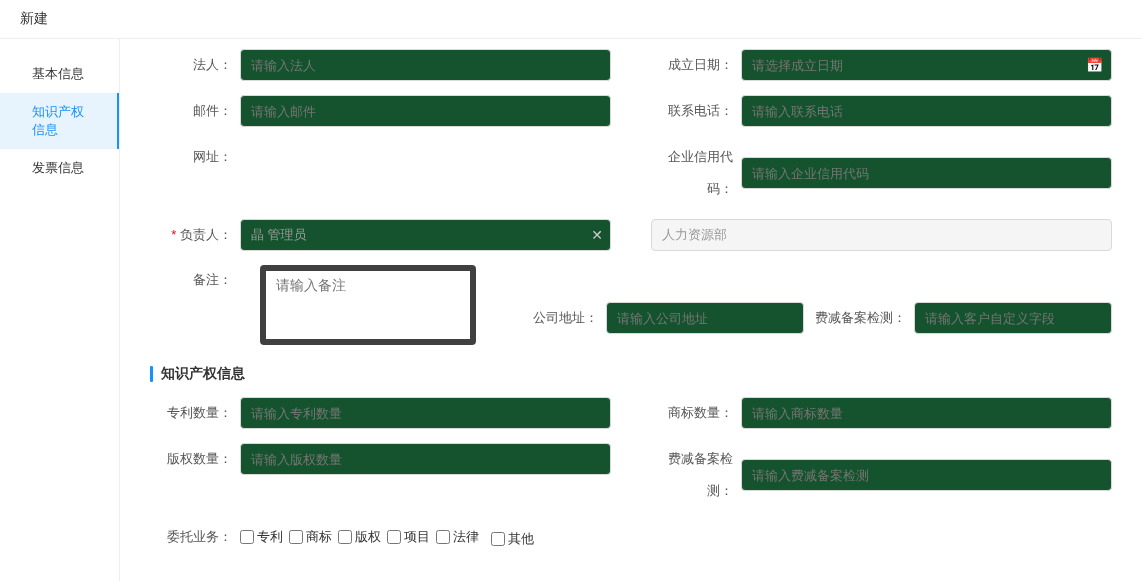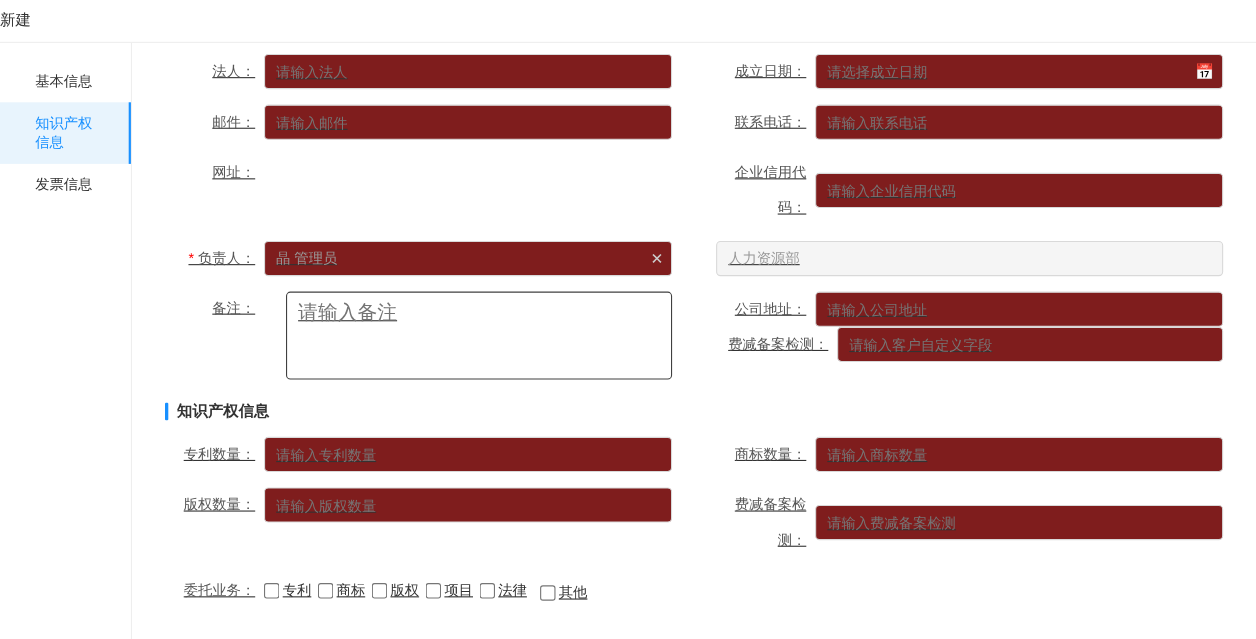--- a/index.html
+++ b/index.html
@@ -3,21 +3,21 @@
   <meta charset="utf-8">
   <style>
     * { box-sizing: border-box; margin: 0; padding: 0; }
     body {
       font-family: 'Microsoft YaHei', '微软雅黑', sans-serif;
       font-size: 13px;
       color: #333;
       background: #fff;
     }
     .page-title {
-      padding: 10px 0;
+      padding: 10px 20px;
       font-size: 14px;
       color: #333;
       border-bottom: 1px solid #eee;
     }
     .main-layout {
       display: flex;
       height: calc(581px - 38px);
     }
     .sidebar {
       width: 120px;
@@ -64,21 +64,20 @@
     .form-row {
       display: flex;
       align-items: flex-start;
       margin-bottom: 14px;
       gap: 40px;
     }
     .form-field {
       display: flex;
       align-items: center;
       flex: 1;
-      text-decoration: underline;
     }
     .form-label {
       width: 90px;
       text-align: right;
       padding-right: 8px;
       color: #555;
       flex-shrink: 0;
       font-size: 13px;
       line-height: 32px;
     }
@@ -88,21 +87,21 @@
     }
     .form-input {
       flex: 1;
       height: 32px;
       border: 1px solid #d9d9d9;
       border-radius: 4px;
       padding: 0 10px;
       font-size: 13px;
       color: #999;
       outline: none;
-      background: #7f1d1d;
+      background: #14532d;
     }
     .form-input.disabled {
       background: #f5f5f5;
       color: #999;
     }
     .input-with-icon {
       position: relative;
       flex: 1;
       display: flex;
       align-items: center;
@@ -120,24 +119,24 @@
     }
     .input-calendar-icon {
       position: absolute;
       right: 8px;
       color: #aaa;
       font-size: 14px;
     }
     .form-textarea {
       flex: 1;
       height: 80px;
-      border: 1px solid #404040;
+      border: 6px solid #404040;
       border-radius: 4px;
       padding: 6px 10px;
-      font-size: 18px;
+      font-size: 14px;
       color: #999;
       outline: none;
       resize: none;
       font-family: inherit;
     }
     .checkbox-group {
       display: flex;
       flex-wrap: wrap;
       align-items: center;
       gap: 6px;
@@ -227,21 +226,21 @@
         <div class="form-field">
           <input class="form-input disabled" type="text" value="人力资源部" disabled="" style="">
         </div>
       </div>
 
       <div class="form-row" style="align-items: flex-start;">
         <div class="form-field textarea-field">
           <span class="form-label" style="padding-top:6px; line-height:normal;">备注：</span>
           <textarea class="form-textarea" placeholder="请输入备注" style=""></textarea>
         </div>
-        <div style="flex:1; display:flex; flex-direction:column; gap:0;">
+        <div style="flex:1; display:flex; flex-direction:row; gap:0;margin-top:37px;">
           <div class="form-field">
             <span class="form-label">公司地址：</span>
             <input class="form-input" type="text" placeholder="请输入公司地址" style="">
           </div>
           <div class="form-field">
             <span class="form-label" style="width:110px;">费减备案检测：</span>
             <input class="form-input" type="text" placeholder="请输入客户自定义字段" style="">
           </div>
         </div>
       </div>

